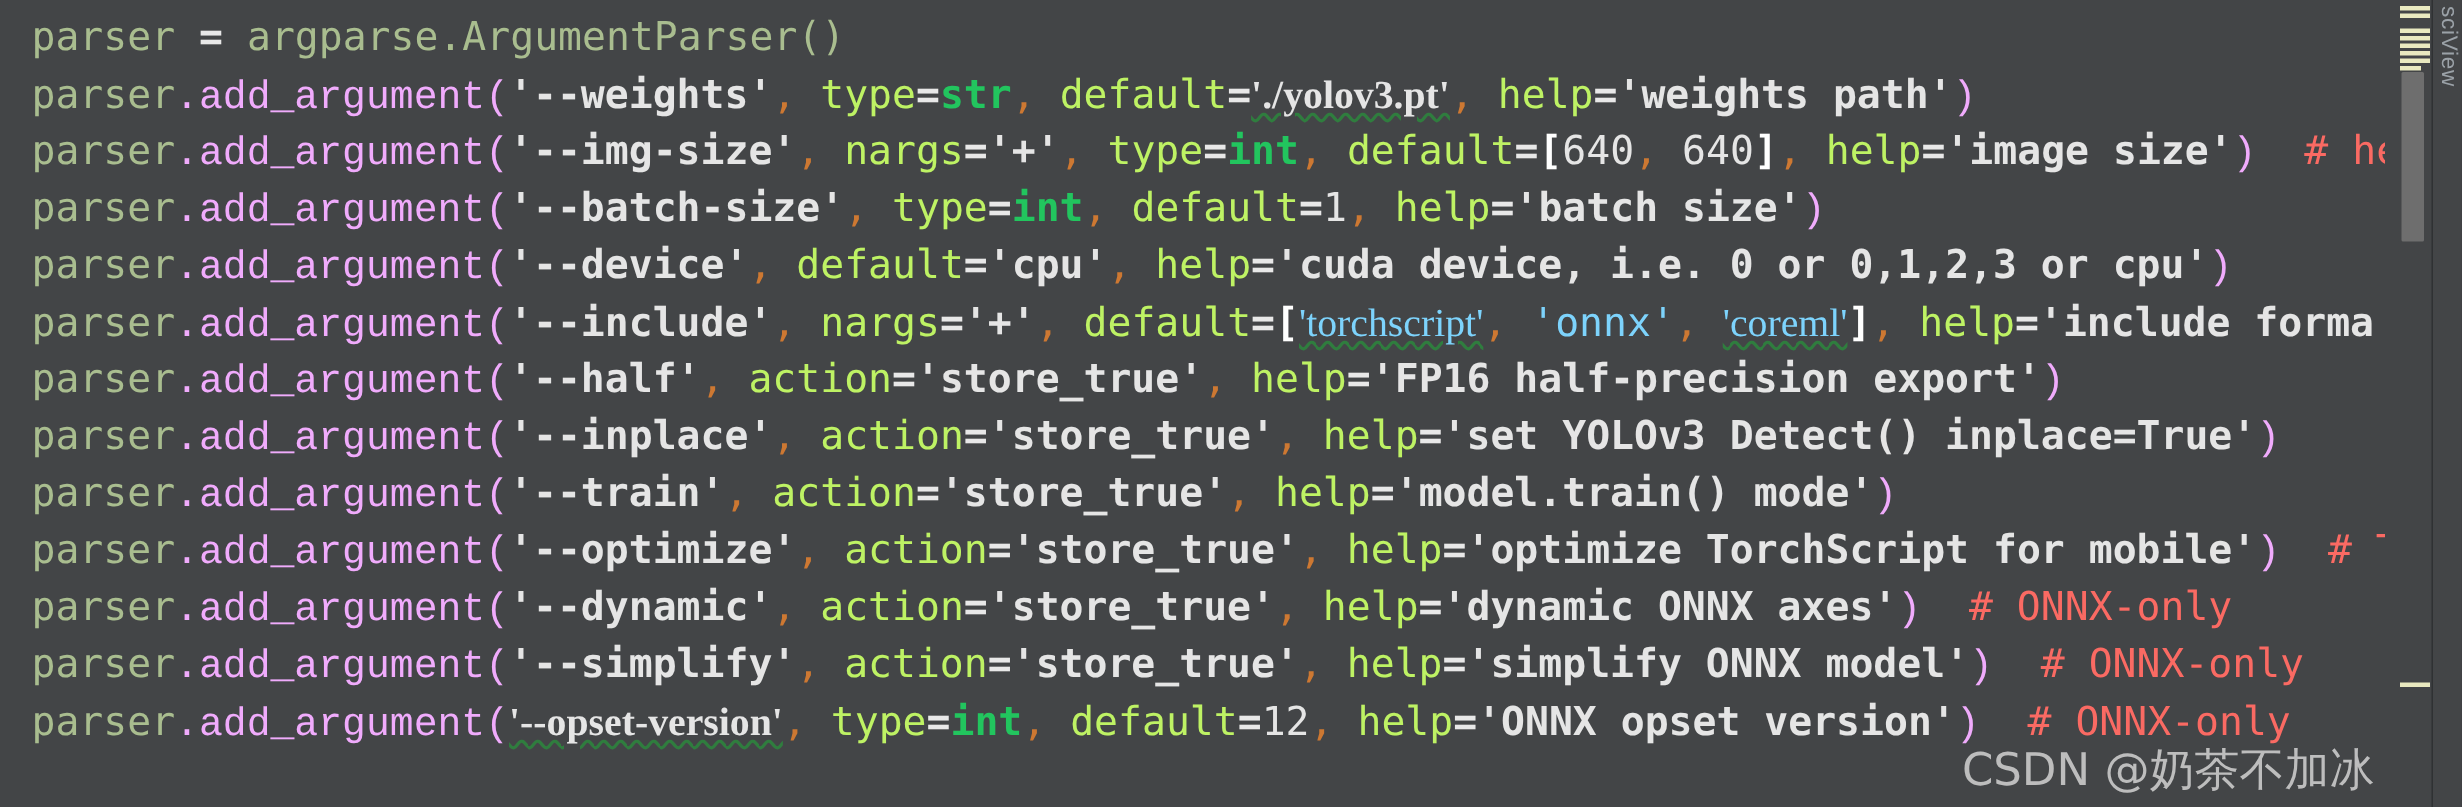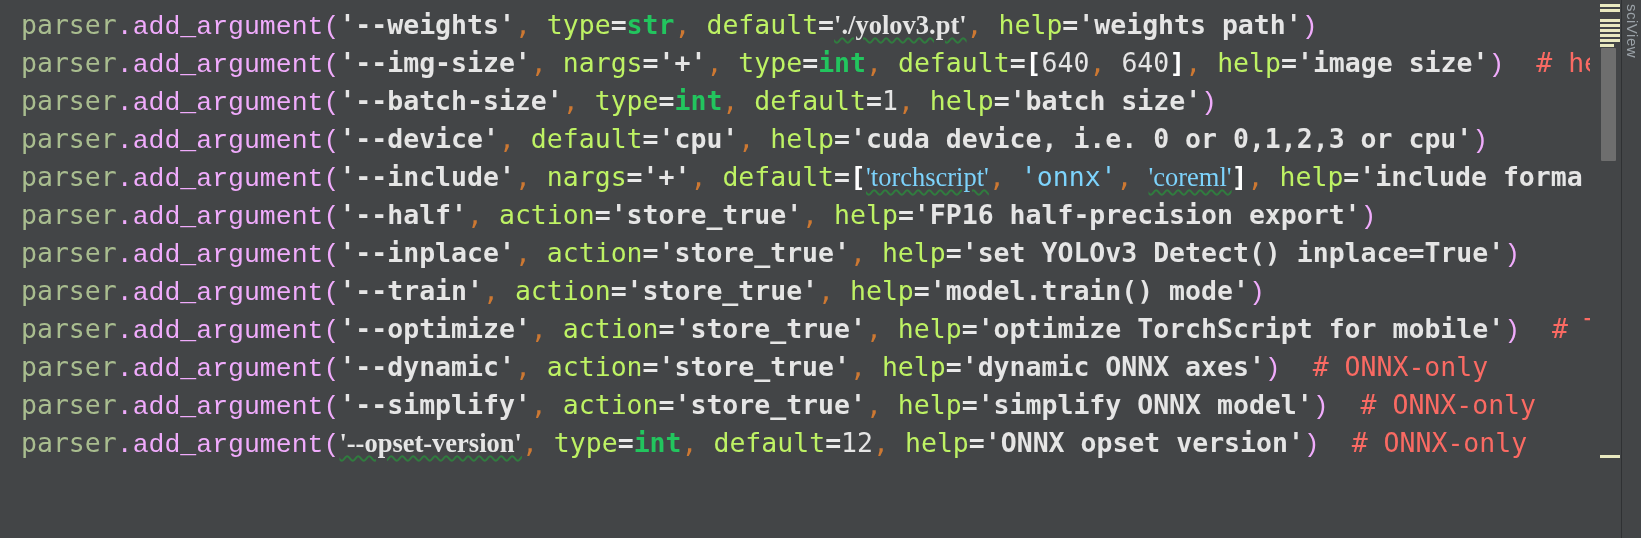--- a/index.html
+++ b/index.html
@@ -140,20 +140,21 @@
     pointer-events: none;
   }
 </style>
 </head>
 <body>
 
 <div id="editor-root">
 
   <div id="code-area">
 
+    <div class="code-line"><span class="t-id">parser</span> <span class="t-op">=</span> <span class="t-id">argparse.ArgumentParser()</span></div>
 
     <div class="code-line"><span class="t-id">parser</span><span class="t-paren">.add_argument(</span><span class="t-str">'--weights'</span><span class="t-comma">,</span> <span class="t-kwarg">type</span><span class="t-op">=</span><span class="t-builtin">str</span><span class="t-comma">,</span> <span class="t-kwarg">default</span><span class="t-op">=</span><span class="t-str spell">'./yolov3.pt'</span><span class="t-comma">,</span> <span class="t-kwarg">help</span><span class="t-op">=</span><span class="t-str">'weights path'</span><span class="t-paren">)</span></div>
 
     <div class="code-line"><span class="t-id">parser</span><span class="t-paren">.add_argument(</span><span class="t-str">'--img-size'</span><span class="t-comma">,</span> <span class="t-kwarg">nargs</span><span class="t-op">=</span><span class="t-str">'+'</span><span class="t-comma">,</span> <span class="t-kwarg">type</span><span class="t-op">=</span><span class="t-builtin">int</span><span class="t-comma">,</span> <span class="t-kwarg">default</span><span class="t-op">=</span><span class="t-bracket">[</span><span class="t-num">640</span><span class="t-comma">,</span> <span class="t-num">640</span><span class="t-bracket">]</span><span class="t-comma">,</span> <span class="t-kwarg">help</span><span class="t-op">=</span><span class="t-str">'image size'</span><span class="t-paren">)</span>  <span class="t-comment"># height, w</span></div>
 
     <div class="code-line"><span class="t-id">parser</span><span class="t-paren">.add_argument(</span><span class="t-str">'--batch-size'</span><span class="t-comma">,</span> <span class="t-kwarg">type</span><span class="t-op">=</span><span class="t-builtin">int</span><span class="t-comma">,</span> <span class="t-kwarg">default</span><span class="t-op">=</span><span class="t-num">1</span><span class="t-comma">,</span> <span class="t-kwarg">help</span><span class="t-op">=</span><span class="t-str">'batch size'</span><span class="t-paren">)</span></div>
 
     <div class="code-line"><span class="t-id">parser</span><span class="t-paren">.add_argument(</span><span class="t-str">'--device'</span><span class="t-comma">,</span> <span class="t-kwarg">default</span><span class="t-op">=</span><span class="t-str">'cpu'</span><span class="t-comma">,</span> <span class="t-kwarg">help</span><span class="t-op">=</span><span class="t-str">'cuda device, i.e. 0 or 0,1,2,3 or cpu'</span><span class="t-paren">)</span></div>
 
     <div class="code-line"><span class="t-id">parser</span><span class="t-paren">.add_argument(</span><span class="t-str">'--include'</span><span class="t-comma">,</span> <span class="t-kwarg">nargs</span><span class="t-op">=</span><span class="t-str">'+'</span><span class="t-comma">,</span> <span class="t-kwarg">default</span><span class="t-op">=</span><span class="t-bracket">[</span><span class="t-strlite spell">'torchscript'</span><span class="t-comma">,</span> <span class="t-strlite">'onnx'</span><span class="t-comma">,</span> <span class="t-strlite spell">'coreml'</span><span class="t-bracket">]</span><span class="t-comma">,</span> <span class="t-kwarg">help</span><span class="t-op">=</span><span class="t-str">'include forma</span></div>
@@ -190,14 +191,15 @@
 
     <div id="scrollbar-track">
       <div id="scrollbar-thumb"></div>
     </div>
 
     <div id="rail-marker"></div>
 
     <div id="sciview-tab">sciView</div>
   </div>
 
+  <div id="watermark">CSDN @奶茶不加冰</div>
 
 </div>
 
 </body></html>

